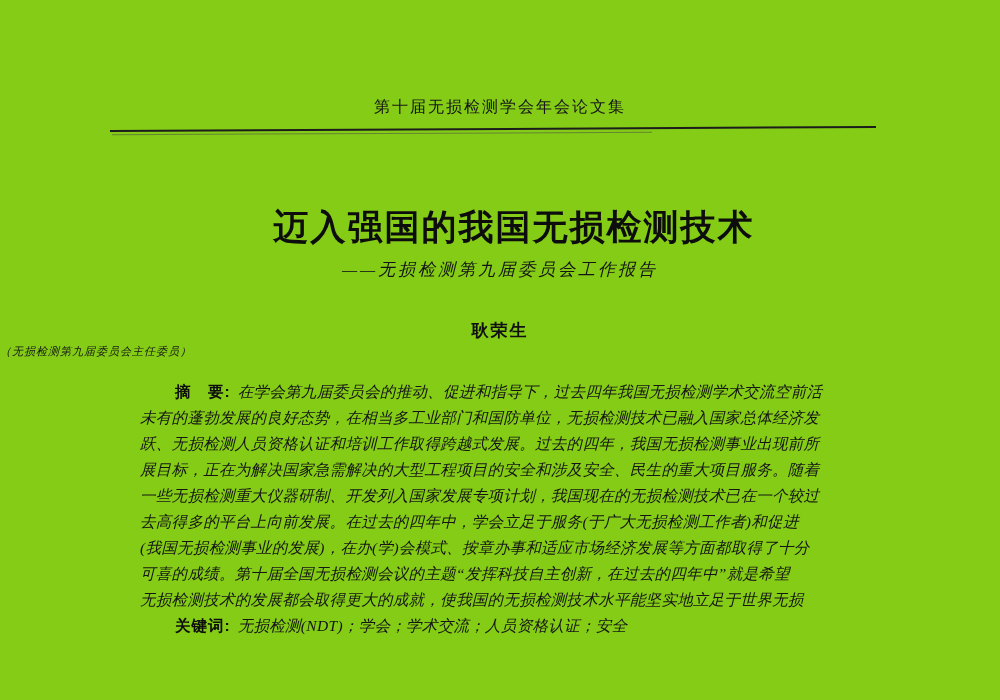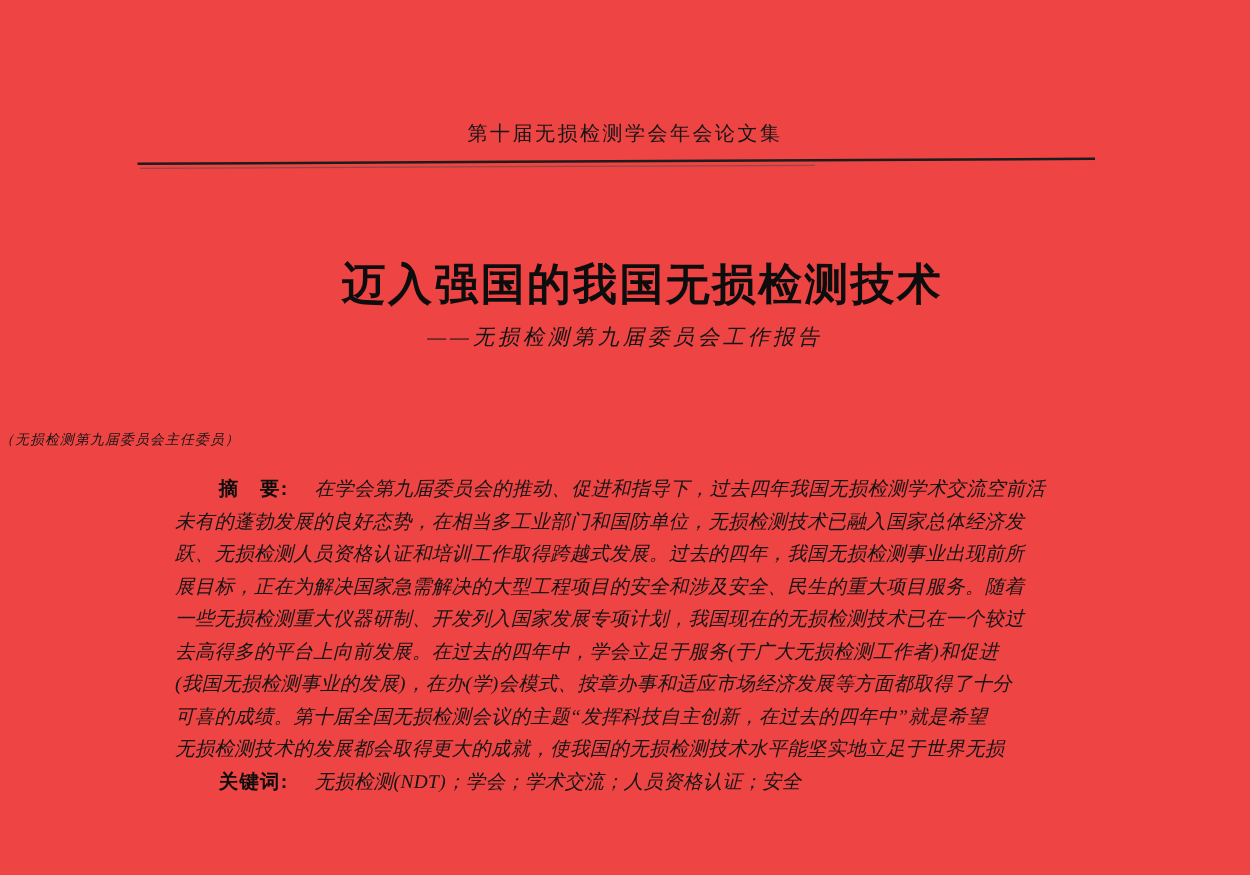--- a/index.html
+++ b/index.html
@@ -6,21 +6,21 @@
   body {
     width: 1000px; height: 700px;
     background: #ffffff;
     font-family: "Liberation Serif", serif;
     color: #1a1a1a;
     overflow: hidden;
   }
   .page {
     position: relative;
     width: 1000px; height: 700px;
-    background: #ef4444;
+    background: #84cc16;
   }
   .running-header {
     position: absolute;
     top: 97px; left: 0; width: 100%;
     text-align: center;
     font-family: "Liberation Serif", serif;
     font-size: 16px;
     letter-spacing: 2px;
     color: #161616;
   }
@@ -90,38 +90,39 @@
     line-height: 26px;
     white-space: nowrap;
     letter-spacing: 0.3px;
   }
   .indented { padding-left: 35px; }
   .inline-label {
     font-family: "Liberation Sans", sans-serif;
     font-style: normal;
     font-weight: bold;
     letter-spacing: 1px;
-    margin-right: 21px;
+    margin-right: 7px;
     color: #0d0d0d;
   }
 </style>
 </head>
 <body>
 
 <div class="page">
 
   <div class="running-header">第十届无损检测学会年会论文集</div>
 
   <div class="header-rule"></div>
   <div class="header-rule-echo"></div>
 
   <div class="doc-title">迈入强国的我国无损检测技术</div>
 
   <div class="doc-subtitle">——无损检测第九届委员会工作报告</div>
 
+  <div class="doc-author">耿荣生</div>
 
   <div class="doc-affiliation">（无损检测第九届委员会主任委员）</div>
 
   <div class="abstract">
     <div class="abs-line indented">
       <span class="inline-label">摘　要:</span><span>在学会第九届委员会的推动、促进和指导下，过去四年我国无损检测学术交流空前活</span>
     </div>
     <div class="abs-line">未有的蓬勃发展的良好态势，在相当多工业部门和国防单位，无损检测技术已融入国家总体经济发</div>
     <div class="abs-line">跃、无损检测人员资格认证和培训工作取得跨越式发展。过去的四年，我国无损检测事业出现前所</div>
     <div class="abs-line">展目标，正在为解决国家急需解决的大型工程项目的安全和涉及安全、民生的重大项目服务。随着</div>

